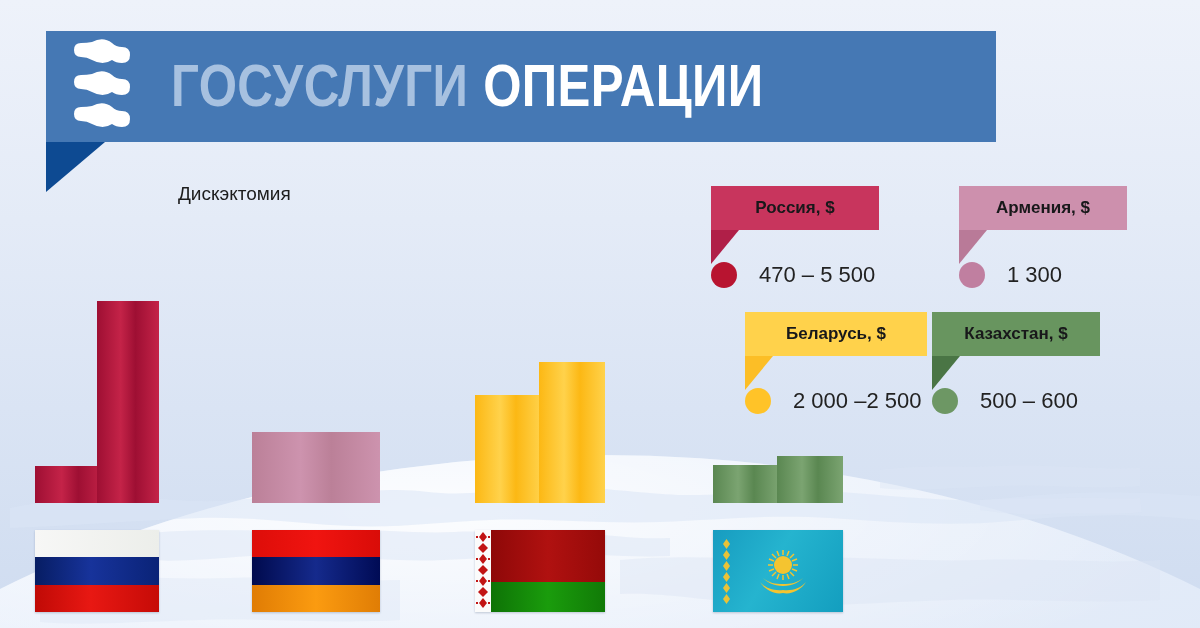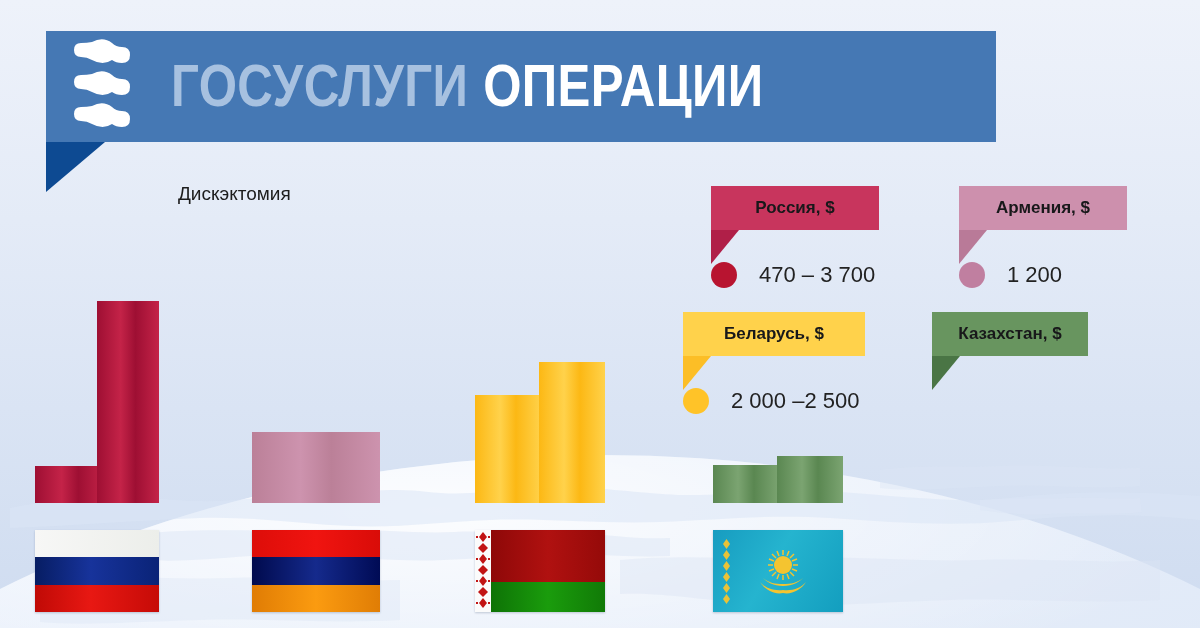--- a/index.html
+++ b/index.html
@@ -187,46 +187,50 @@
     </svg>
   </div>
 
   <div class="legend-item" style="left:711px;top:186px;">
     <div class="bubble" style="width: 168px; background: rgb(200, 53, 93);">
       <span>Россия, $</span>
       <i class="tail" style="border-left: 28px solid rgb(176, 31, 72); border-bottom: 34px solid transparent;"></i>
     </div>
     <div class="lrow" style="top:76px;">
       <i class="dot" style="background: rgb(184, 20, 48);"></i>
-      <span class="lval">470 – 3 700</span>
+      <span class="lval">470 – 5 500</span>
     </div>
   </div>
 
   <div class="legend-item" style="left:932px;top:186px;margin-left:27px;">
     <div class="bubble" style="width: 168px; background: rgb(205, 144, 173);">
       <span>Армения, $</span>
       <i class="tail" style="border-left: 28px solid rgb(185, 122, 152); border-bottom: 34px solid transparent;"></i>
     </div>
     <div class="lrow" style="top:76px;">
       <i class="dot" style="background: rgb(192, 127, 160);"></i>
-      <span class="lval">1 200</span>
-    </div>
-  </div>
-
-  <div class="legend-item" style="left:683px;top:312px;">
+      <span class="lval">1 300</span>
+    </div>
+  </div>
+
+  <div class="legend-item" style="left:745px;top:312px;">
     <div class="bubble" style="width: 182px; background: rgb(255, 210, 75);">
       <span>Беларусь, $</span>
       <i class="tail" style="border-left: 28px solid rgb(252, 190, 38); border-bottom: 34px solid transparent;"></i>
     </div>
     <div class="lrow" style="top:76px;">
       <i class="dot" style="background: rgb(255, 195, 40);"></i>
       <span class="lval">2 000 –2 500</span>
     </div>
   </div>
 
   <div class="legend-item" style="left:932px;top:312px;">
-    <div class="bubble" style="width: 156px; background: rgb(104, 149, 95); text-align: center;">
+    <div class="bubble" style="width: 168px; background: rgb(104, 149, 95); text-align: center;">
       <span>Казахстан, $</span>
       <i class="tail" style="border-left: 28px solid rgb(74, 117, 69); border-bottom: 34px solid transparent;"></i>
     </div>
+    <div class="lrow" style="top:76px;">
+      <i class="dot" style="background: rgb(109, 151, 100);"></i>
+      <span class="lval">500 – 600</span>
+    </div>
   </div>
 
 </div>
 
 </body></html>

